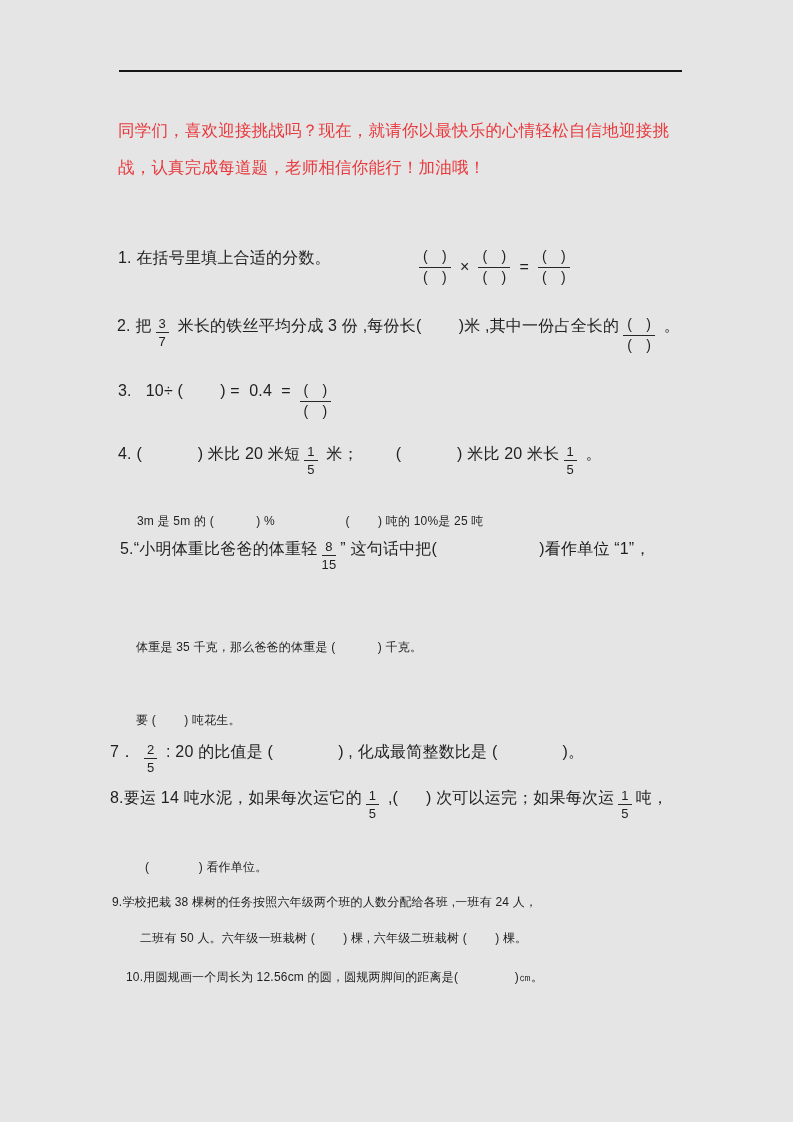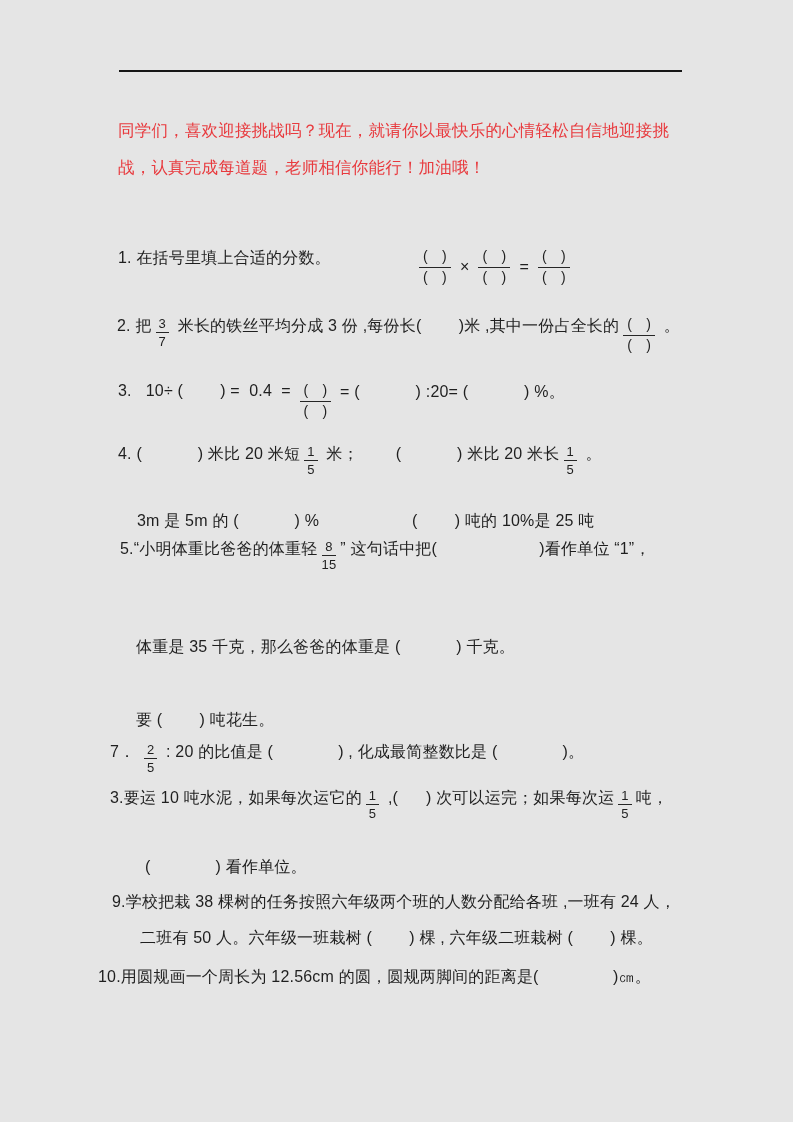--- a/index.html
+++ b/index.html
@@ -18,21 +18,21 @@
 
   .intro {
     position:absolute; left:118px; top:112px; width:570px;
     color:#e83a3e; font-size:16.5px; line-height:37px;
     font-weight:500; letter-spacing:0.2px;
   }
 
   
   .pline {
     position:absolute; white-space:pre;
-    font-size:16px; line-height:22px; letter-spacing:0.2px;
+    font-size:12px; line-height:22px; letter-spacing:0.2px;
   }
   
   .fline {
     position:absolute; display:flex; align-items:flex-start;
     height:48px; white-space:pre;
     font-size:16px; letter-spacing:0.2px;
   }
 
   .frac {
     display:inline-flex; flex-direction:column; align-items:center;
@@ -70,21 +70,20 @@
     <span>2. 把</span>
     <span class="frac"><span class="fnum">3</span><span class="fden">7</span></span>
     <span> 米长的铁丝平均分成 3 份 ,每份长(        )米 ,其中一份占全长的</span>
     <span class="frac blank"><span class="fnum">(　)</span><span class="fden">(　)</span></span>
     <span> 。</span>
   </div>
 
   <div class="fline" style="top:382px;left:118px">
     <span>3.   10÷ (        ) =  0.4  = </span>
     <span class="frac blank"><span class="fnum">(　)</span><span class="fden">(　)</span></span>
-    <span> = (            ) :20= (            ) %。</span>
   </div>
 
   <div class="fline" style="top:444px;left:118px">
     <span>4. (            ) 米比 20 米短</span>
     <span class="frac"><span class="fnum">1</span><span class="fden">5</span></span>
     <span> 米；        (            ) 米比 20 米长</span>
     <span class="frac"><span class="fnum">1</span><span class="fden">5</span></span>
     <span> 。</span>
   </div>
 
@@ -99,26 +98,26 @@
 
   <div class="pline" style="top:709px;left:136px">要 (        ) 吨花生。</div>
 
   <div class="fline" style="top:742px;left:110px">
     <span>7． </span>
     <span class="frac"><span class="fnum">2</span><span class="fden">5</span></span>
     <span> : 20 的比值是 (              ) , 化成最简整数比是 (              )。</span>
   </div>
 
   <div class="fline" style="top:788px;left:110px">
-    <span>3.要运 10 吨水泥，如果每次运它的</span>
+    <span>8.要运 14 吨水泥，如果每次运它的</span>
     <span class="frac"><span class="fnum">1</span><span class="fden">5</span></span>
     <span> ,(      ) 次可以运完；如果每次运</span>
     <span class="frac"><span class="fnum">1</span><span class="fden">5</span></span>
     <span>吨，</span>
   </div>
   <div class="pline" style="top:856px;left:145px">(              ) 看作单位。</div>
 
   <div class="pline" style="top:891px;left:112px">9.学校把栽 38 棵树的任务按照六年级两个班的人数分配给各班 ,一班有 24 人，</div>
   <div class="pline" style="top:927px;left:140px">二班有 50 人。六年级一班栽树 (        ) 棵 , 六年级二班栽树 (        ) 棵。</div>
 
-  <div class="pline" style="top:966px;left:98px">10.用圆规画一个周长为 12.56cm 的圆，圆规两脚间的距离是(                )㎝。</div>
+  <div class="pline" style="top:966px;left:126px">10.用圆规画一个周长为 12.56cm 的圆，圆规两脚间的距离是(                )㎝。</div>
 
 </div>
 
 </body></html>

